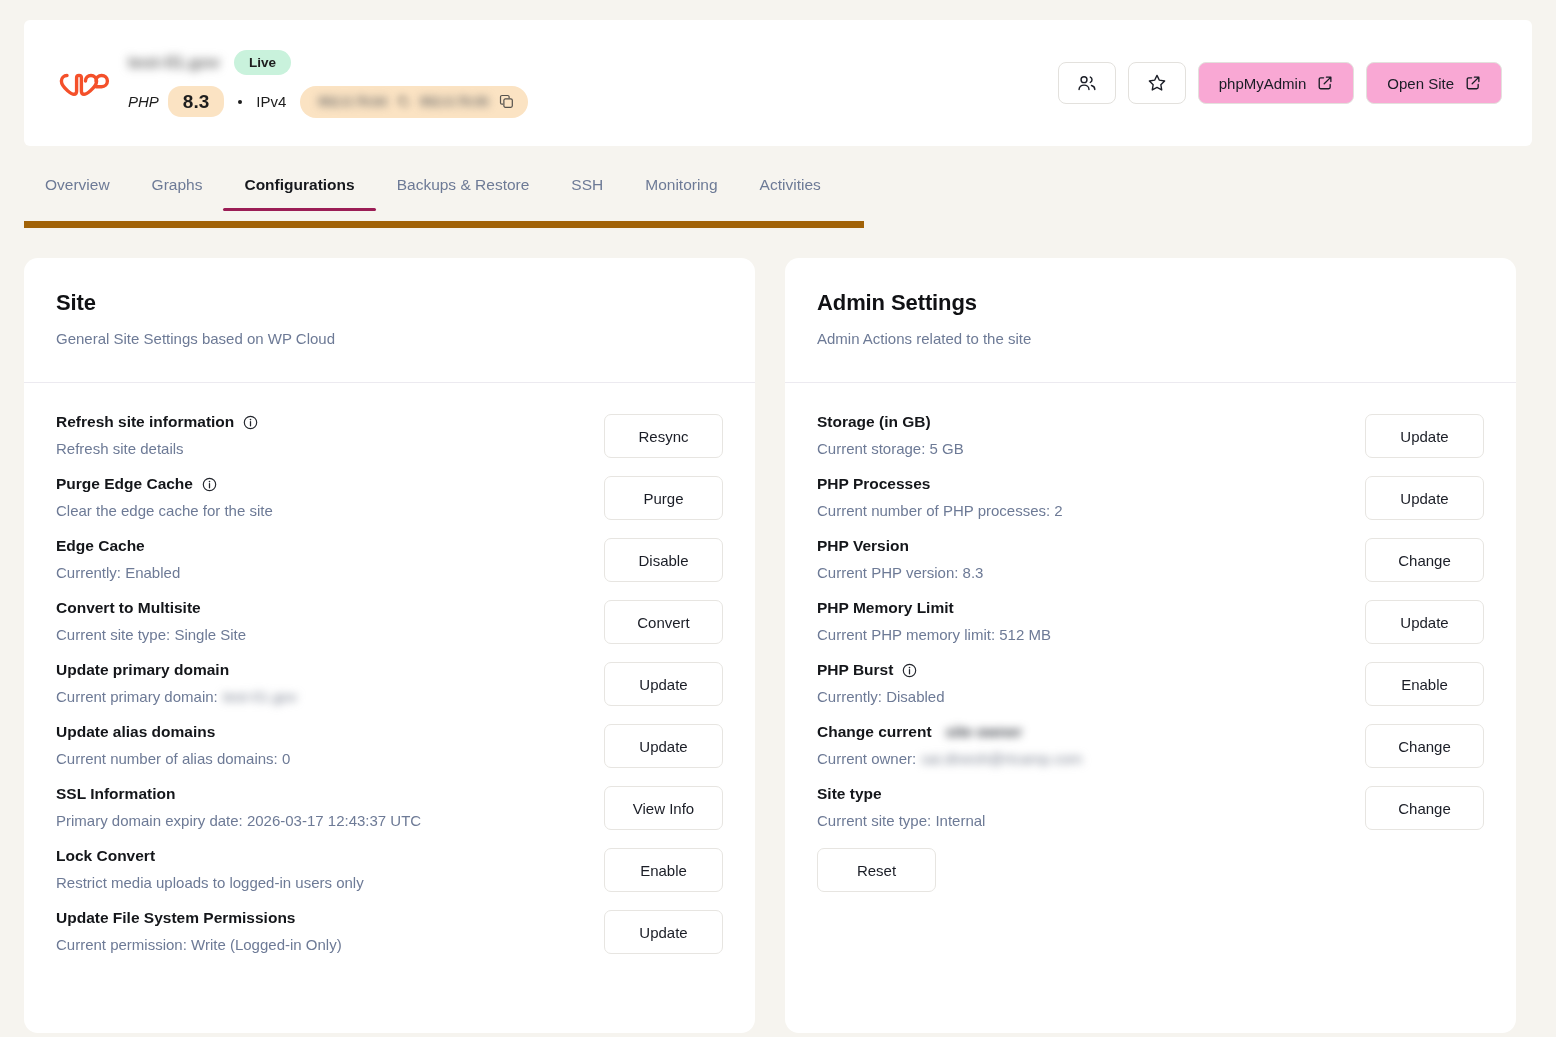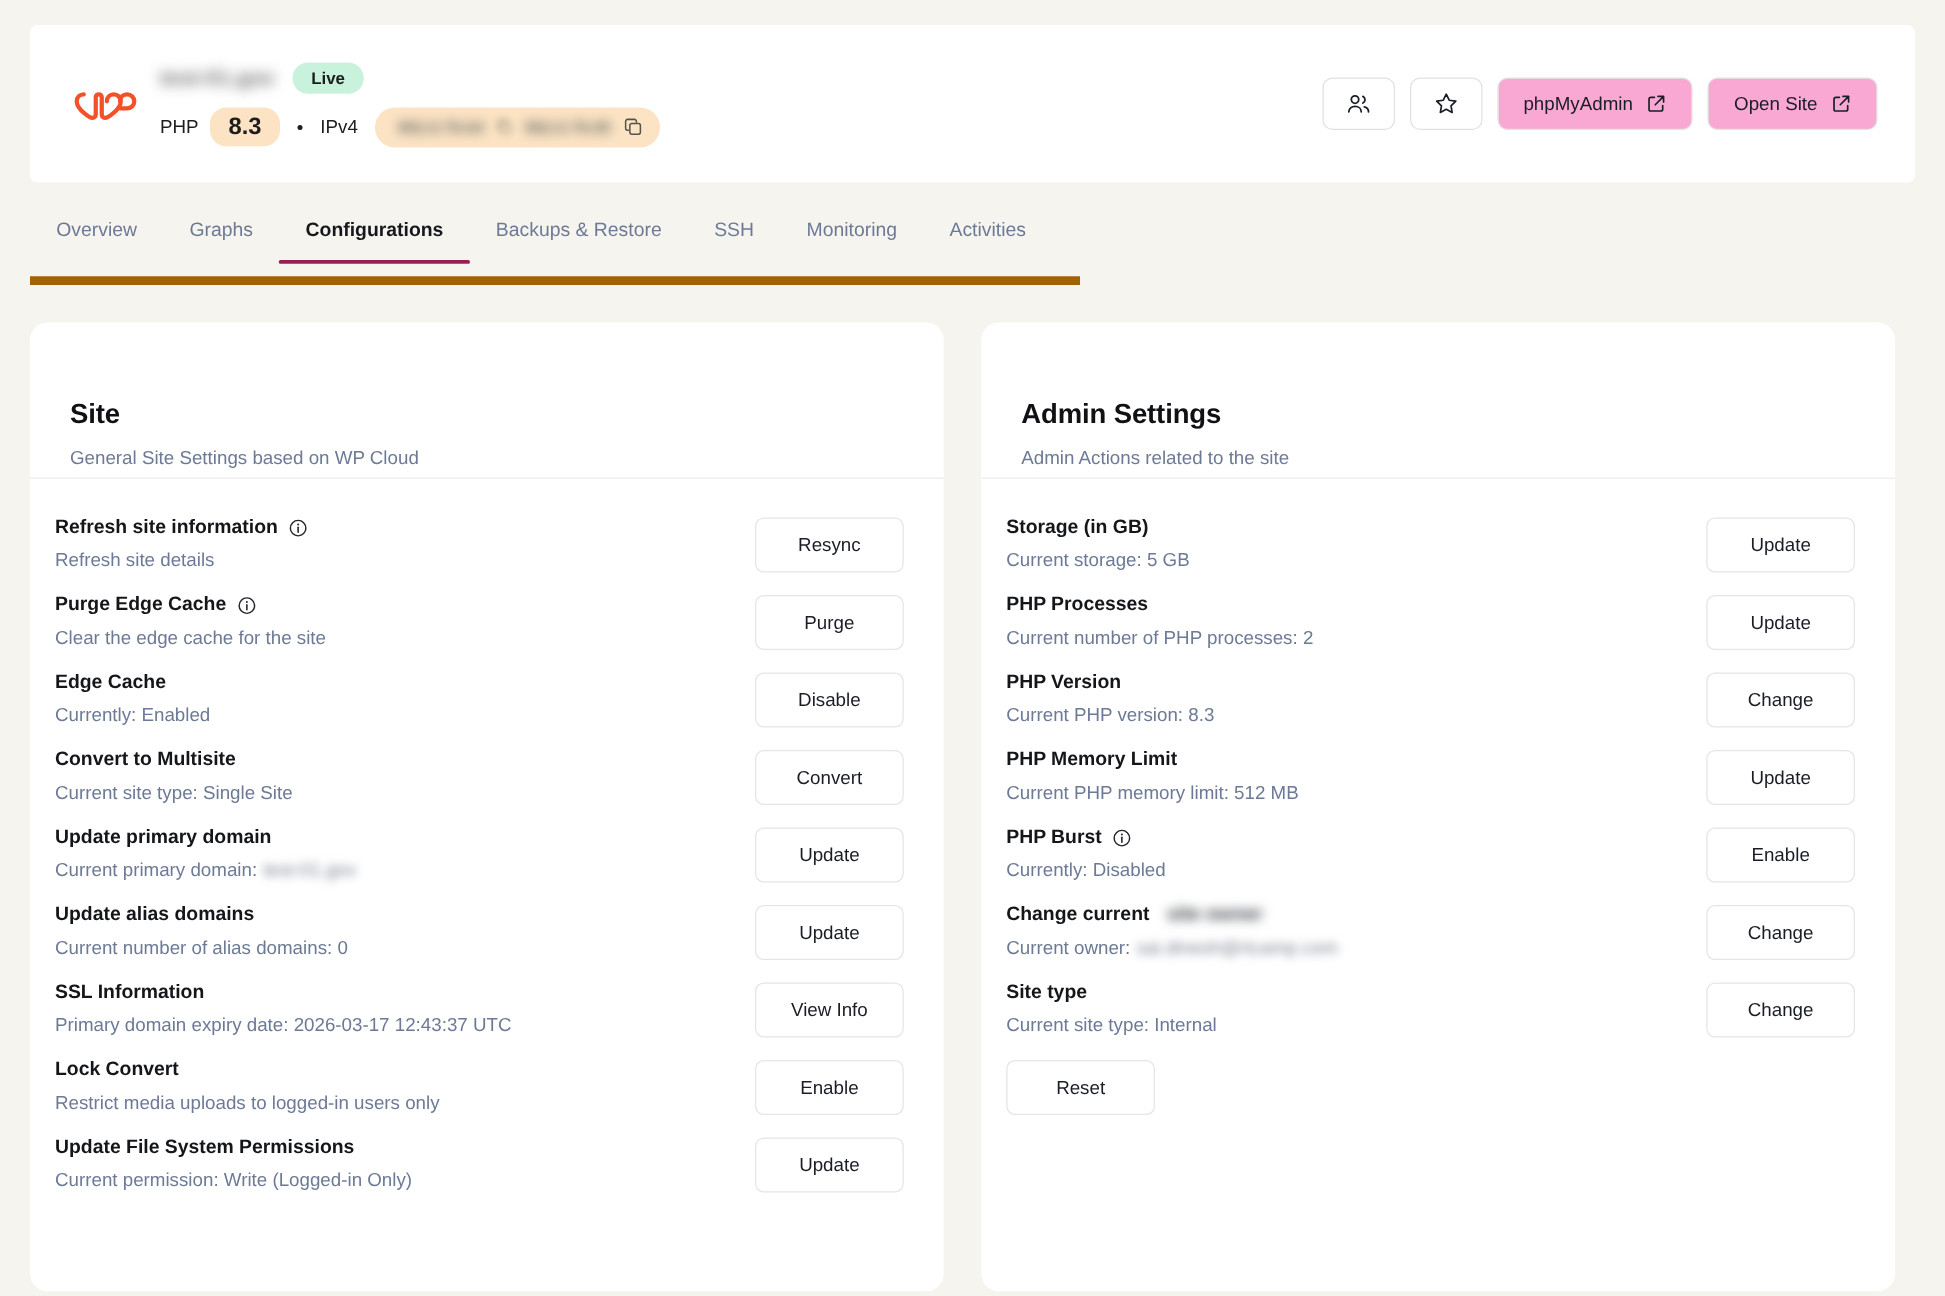--- a/index.html
+++ b/index.html
@@ -30,21 +30,21 @@
   .site-name-blur {
     font-size: 17px; font-weight: 600; color: #6a6a6a;
     filter: blur(5px); letter-spacing: .2px; user-select: none;
   }
   .live-badge {
     background: #c9f2dc; color: #1d1d1d;
     font-size: 13.5px; font-weight: 600;
     padding: 6px 15px; border-radius: 13px; line-height: 1;
   }
   .brand-row2 { display: flex; align-items: center; gap: 9px; height: 32px; }
-  .php-label { font-size: 15px; color: #1d1d1d; font-weight: 400; }
+  .php-label { font-size: 15px; color: #1d1d1d; font-weight: 400; font-style: italic; }
   .php-pill {
     background: #fbe3c3; color: #1d1d1d;
     font-size: 19px; font-weight: 700;
     padding: 6px 15px; border-radius: 13px; line-height: 1;
   }
   .dot-sep { width: 4px; height: 4px; border-radius: 50%; background: #1d1d1d; margin: 0 5px; }
   .ipv4-label { font-size: 15px; color: #1d1d1d; }
   .ip-pill {
     background: #fbe3c3; border-radius: 16px;
     height: 32px; display: flex; align-items: center; gap: 10px;
@@ -92,25 +92,25 @@
   
   .card {
     position: absolute; top: 258px;
     background: #ffffff; border-radius: 14px;
     overflow: hidden;
   }
   .card-left  { left: 24px;  width: 731px; height: 775px; }
   .card-right { left: 785px; width: 731px; height: 775px; }
 
   .card-head { padding: 32px 32px 0 32px; height: 124px; }
-  .card-title { font-size: 22px; font-weight: 700; color: #101114; letter-spacing: -.1px; margin-top: 28px; }
+  .card-title { font-size: 22px; font-weight: 700; color: #101114; letter-spacing: -.1px; }
   .card-sub  { font-size: 15px; color: #6d7a96; margin-top: 14px; }
   .card-div  { height: 1px; background: #eceaf0; width: 100%; }
 
-  .rows { padding: 22px 32px 0 20px; }
+  .rows { padding: 22px 32px 0 32px; }
   .row {
     display: flex; align-items: center; justify-content: space-between;
     min-height: 62px;
   }
   .row-left { padding-right: 16px; }
   .row-title {
     font-size: 15.5px; font-weight: 700; color: #14161a;
     display: flex; align-items: center; gap: 9px; line-height: 1.3;
   }
   .row-sub {

